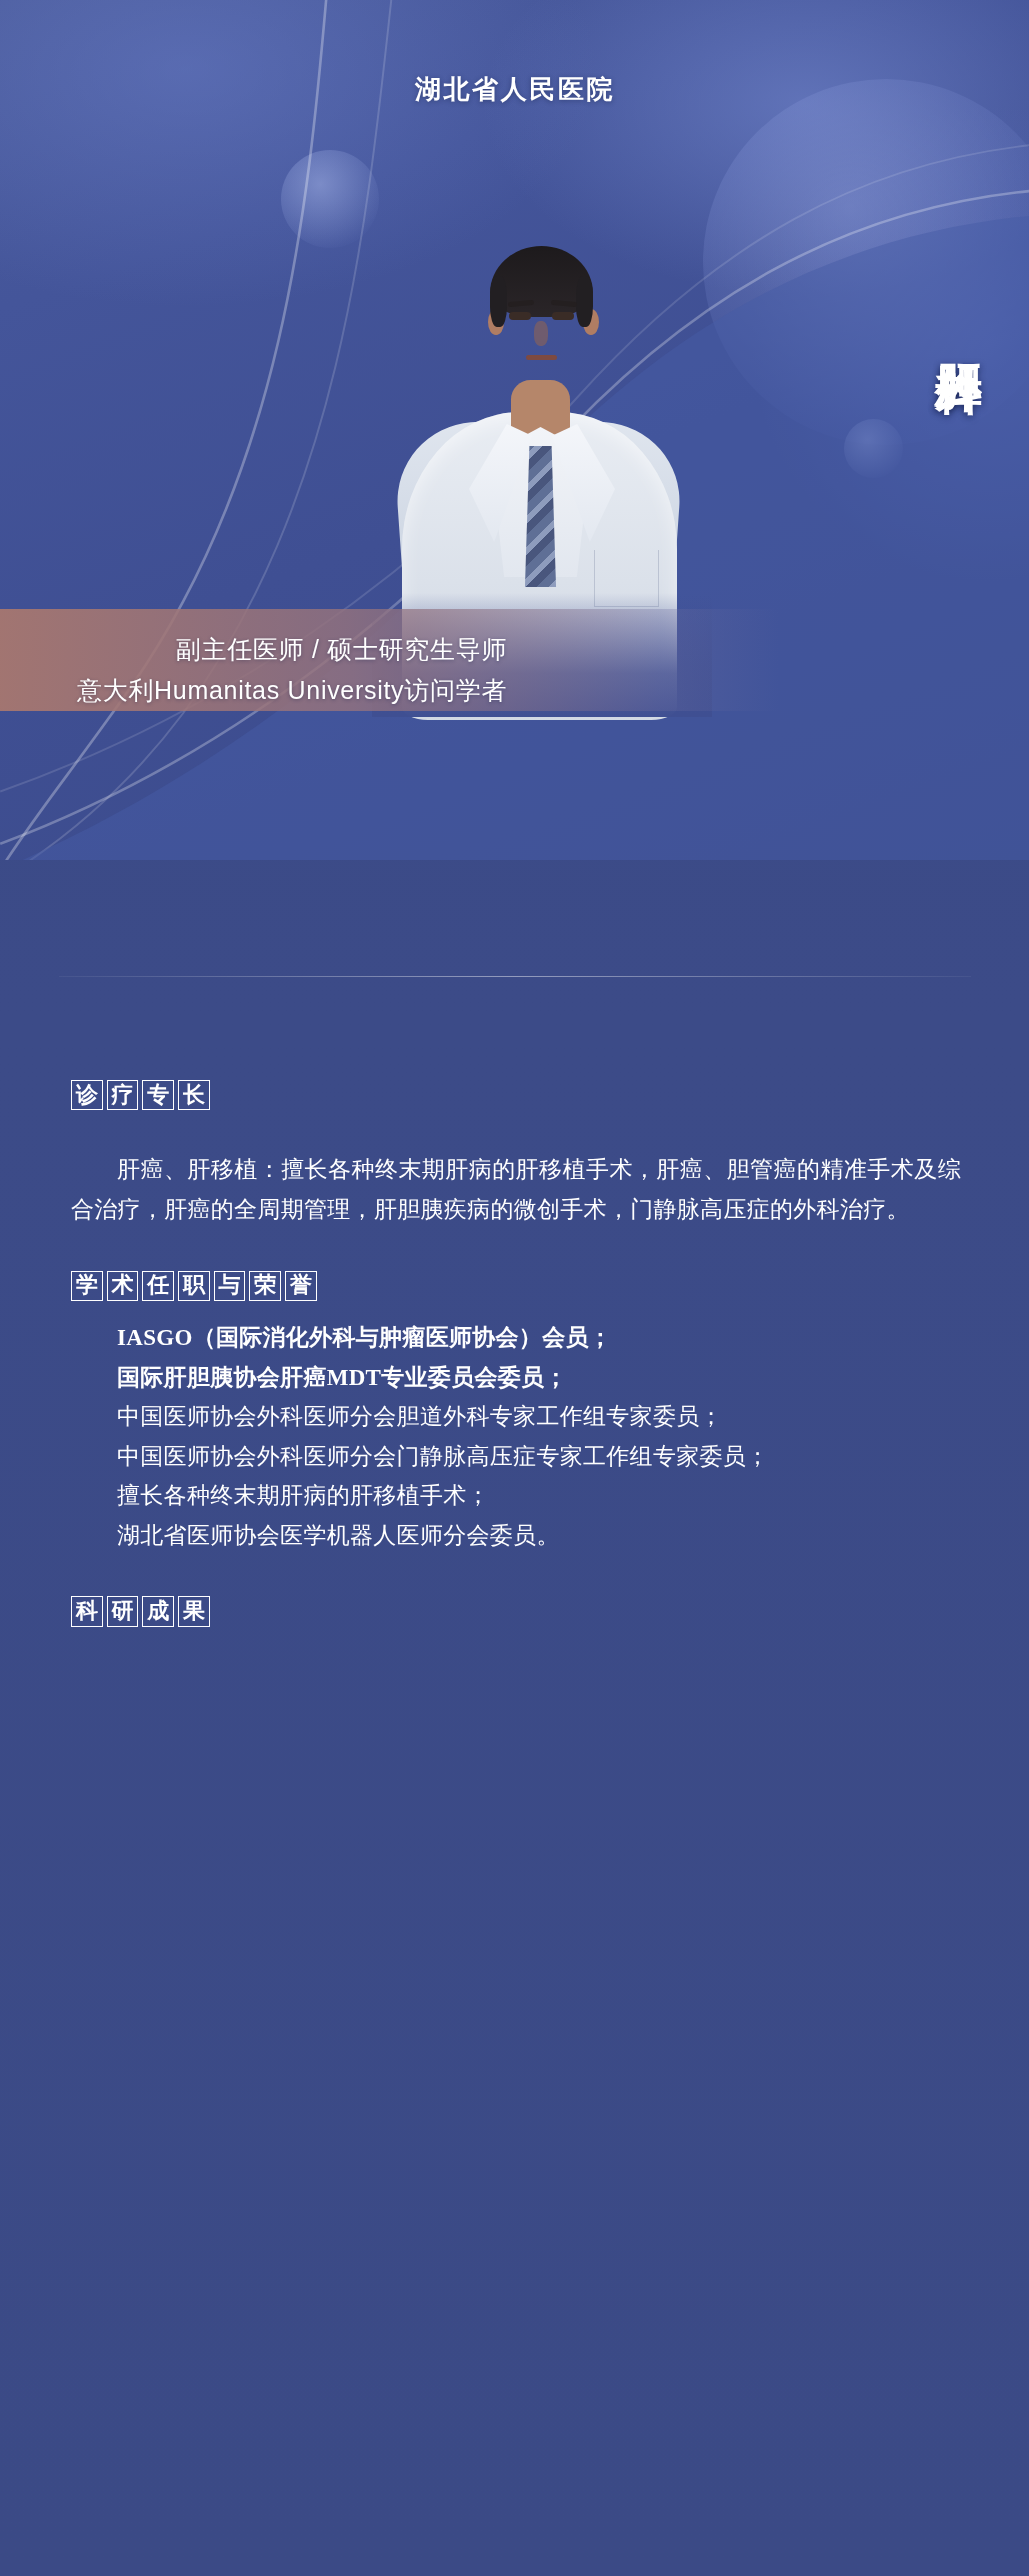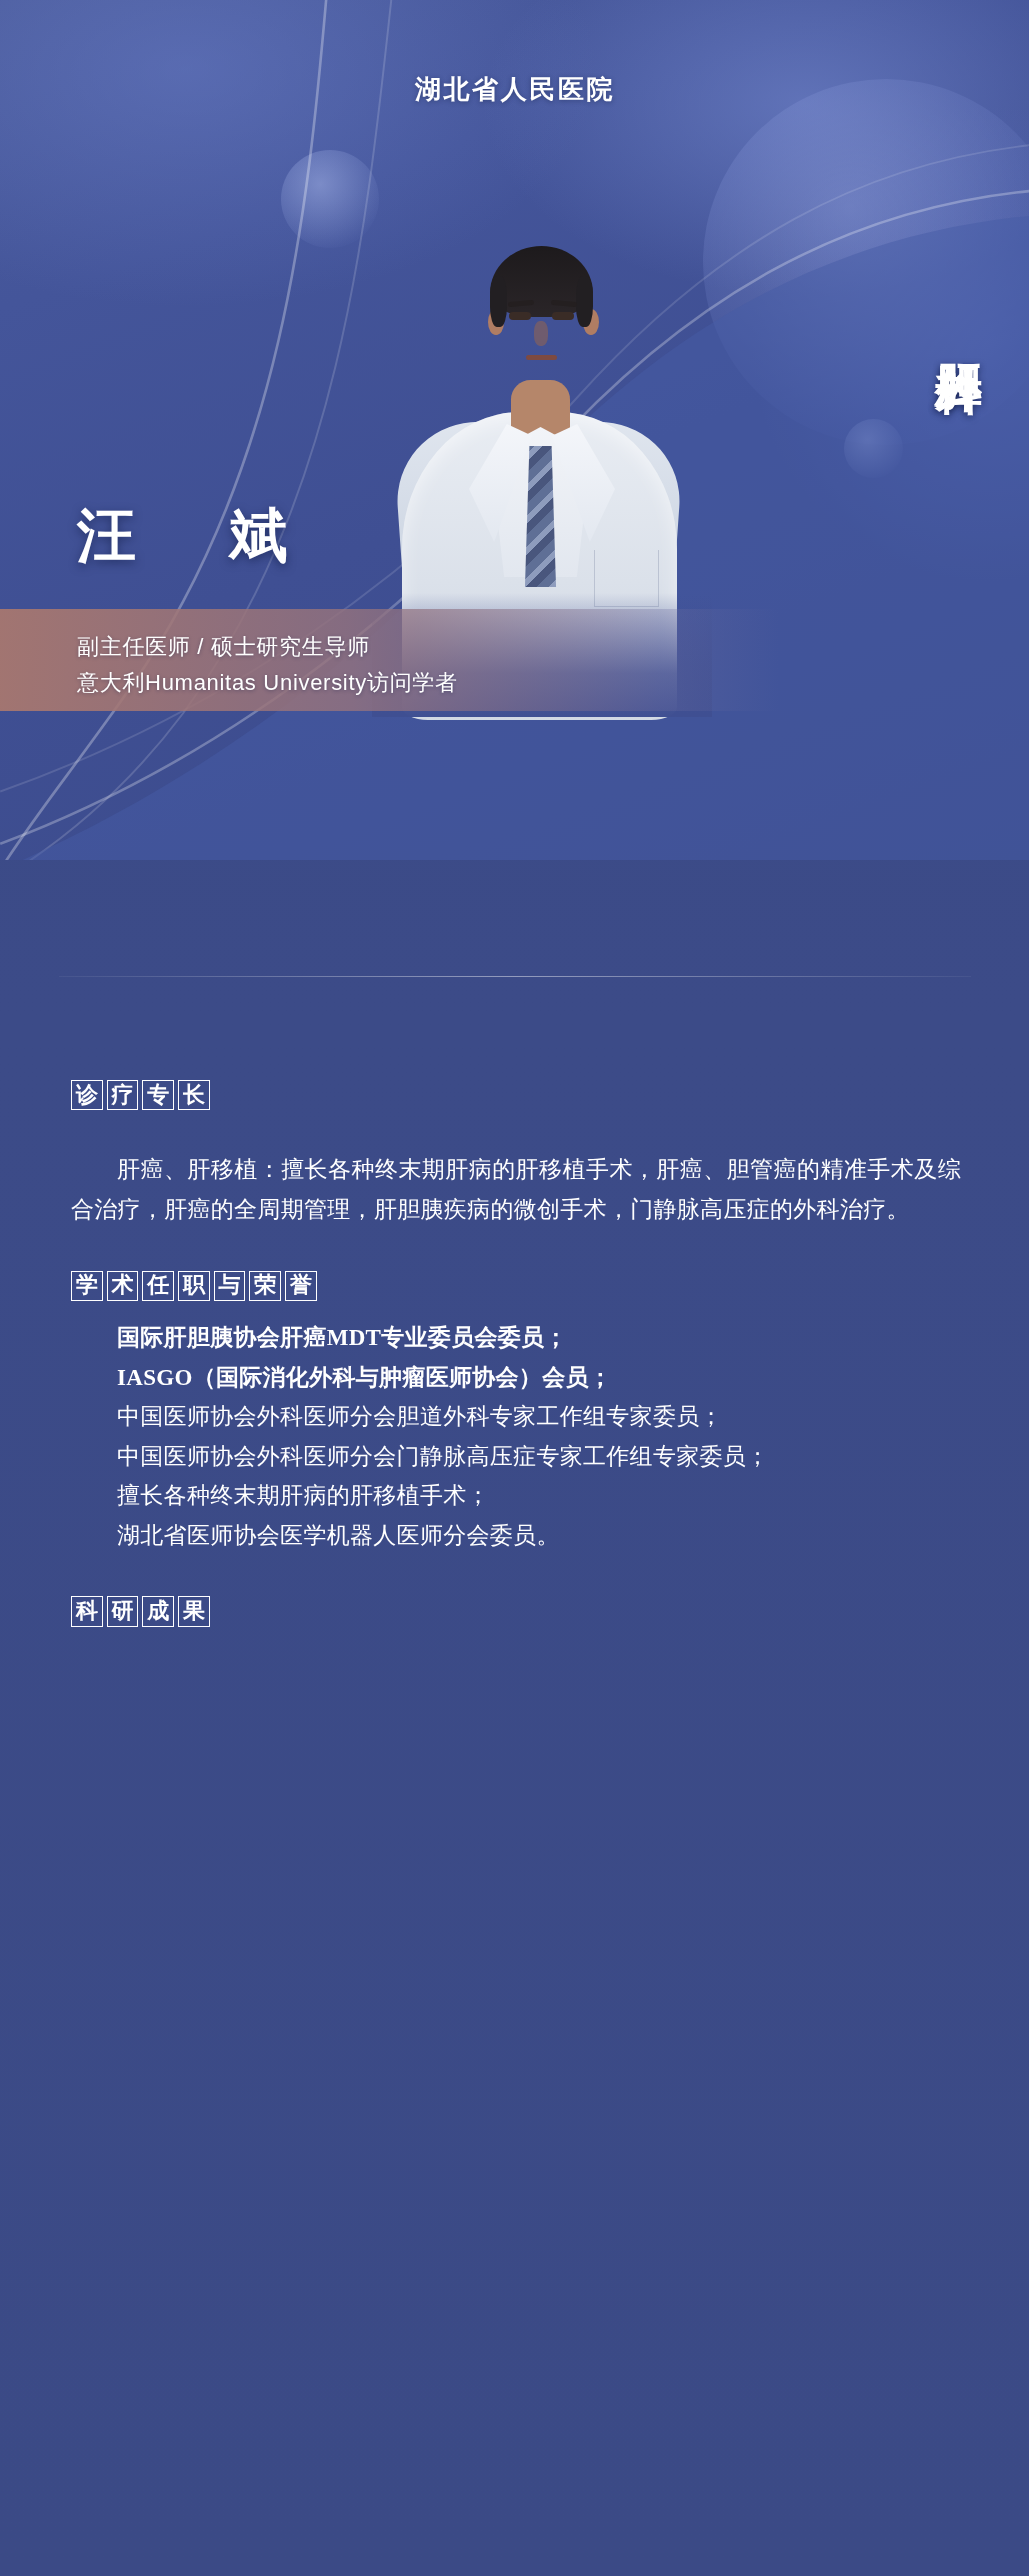--- a/index.html
+++ b/index.html
@@ -223,24 +223,25 @@
     top: 609px;
     width: 779px;
     height: 102px;
     background: linear-gradient(90deg, rgba(170,120,110,0.92) 0%, rgba(150,115,125,0.80) 45%, rgba(110,110,160,0.30) 85%, rgba(90,105,165,0.0) 100%);
   }
   .cred-lines {
     position: absolute;
     left: 77px;
     top: 629px;
     color: #ffffff;
-    font-size: 22px;
+    font-size: 25px;
     line-height: 1.62;
     letter-spacing: 0.7px;
     text-shadow: 0 1.3px 3.9px rgba(20,30,70,0.4);
+    text-align: right;
   }
 
   
   .section-title-main {
     position: absolute;
     left: 0; top: 903px;
     width: 1030px;
     text-align: center;
     color: #ffffff;
     font-size: 33px;
@@ -337,21 +338,20 @@
       <div class="p-brow-r"></div>
       <div class="p-eye-l"></div>
       <div class="p-eye-r"></div>
       <div class="p-nose"></div>
       <div class="p-mouth"></div>
       <div class="p-fade"></div>
     </div>
 
     <div class="hospital-name">湖北省人民医院</div>
     <div class="dept-vertical">肝胆外科</div>
-    <div class="doctor-name">汪　斌</div>
 
     <div class="cred-band"></div>
     <div class="cred-lines">
       <div>副主任医师 / 硕士研究生导师</div>
       <div>意大利Humanitas University访问学者</div>
     </div>
   </div>
 
   <div class="divider"></div>
 
@@ -370,22 +370,22 @@
     <div class="block">
       <div class="block-head">
         <span>学</span>
         <span>术</span>
         <span>任</span>
         <span>职</span>
         <span>与</span>
         <span>荣</span>
         <span>誉</span>
       </div>
+      <div class="list-line bold-serif">IASGO（国际消化外科与肿瘤医师协会）会员；</div>
       <div class="list-line bold-serif">国际肝胆胰协会肝癌MDT专业委员会委员；</div>
-      <div class="list-line bold-serif">IASGO（国际消化外科与肿瘤医师协会）会员；</div>
       <div class="list-line wrap">中国医师协会外科医师分会胆道外科专家工作组专家委员；</div>
       <div class="list-line wrap">中国医师协会外科医师分会门静脉高压症专家工作组专家委员；</div>
       <div class="list-line">擅长各种终末期肝病的肝移植手术；</div>
       <div class="list-line">湖北省医师协会医学机器人医师分会委员。</div>
     </div>
 
     <div class="block">
       <div class="block-head">
         <span>科</span>
         <span>研</span>

